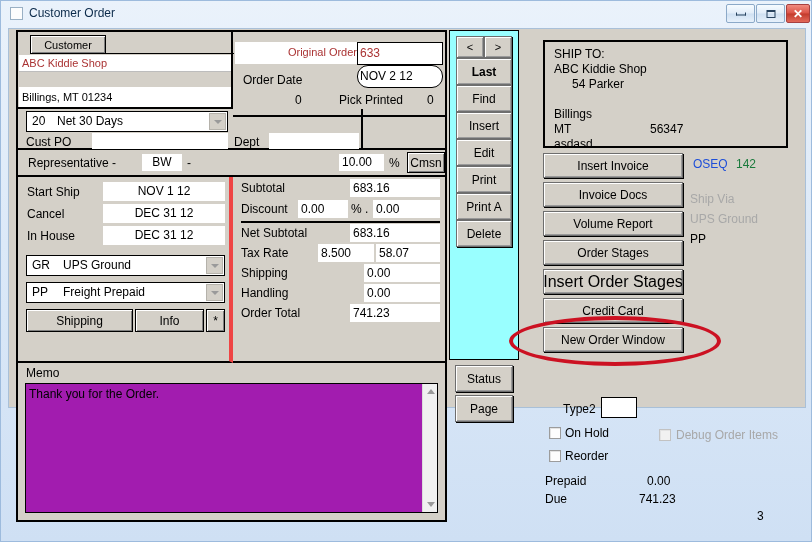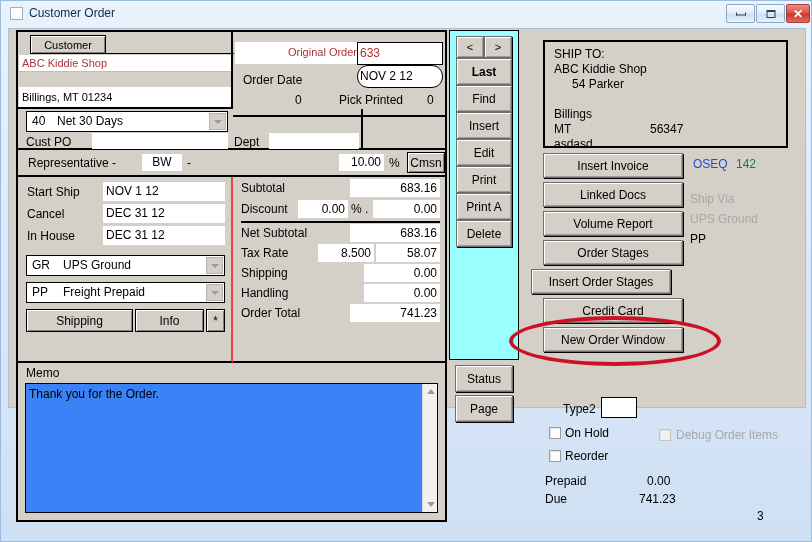--- a/index.html
+++ b/index.html
@@ -65,21 +65,21 @@
   .field {
     position: absolute; background: #ffffff;
     border: 1px solid #000; padding: 0 2px;
     line-height: 17px; white-space: nowrap; overflow: hidden;
   }
   .fieldflat {
     position: absolute; background: #ffffff;
     line-height: 16px; padding: 0 3px;
     white-space: nowrap; overflow: hidden;
   }
-  .r { text-align: right; }
+  .r { text-align: left; }
   .panel-b { position: absolute; border: 2px solid #000; background: #d4d0c8; }
   .hr2 { position: absolute; background: #000; height: 2px; }
 
   
   .btn {
     position: absolute;
     background: #d4d0c8;
     border: 1px solid #000;
     box-shadow: inset 1px 1px 0 #ffffff, inset -1px -1px 0 #808080;
     display: flex; align-items: center; justify-content: center;
@@ -192,21 +192,21 @@
         <div class="field" style="left:124px; top:25px; width:86px; height:23px; line-height:21px; font-size:12px;border-radius:11px;">NOV 2 12</div>
         <div class="blk" style="left:2px; top:49px; width:208px; height:24px;">
           <div class="lbl" style="left:60px; top:4px; font-size:12px;">0</div>
           <div class="lbl" style="left:104px; top:4px; font-size:12px;">Pick Printed</div>
           <div class="lbl" style="left:192px; top:4px; font-size:12px;">0</div>
         </div>
       </div>
 
       <div class="blk" style="left:0px; top:77px; width:345px; height:41px; border-right:2px solid #000; border-bottom:2px solid #000;">
         <div class="combo" style="left:8px; top:2px; width:202px; height:21px; font-size:12px;">
-          <span class="txt" style="left:5px;">40</span>
+          <span class="txt" style="left:5px;">20</span>
           <span class="txt" style="left:30px;">Net 30 Days</span>
           <span class="arrow"></span>
         </div>
         <div class="lbl" style="left:8px; top:26px; font-size:12px;">Cust PO</div>
         <div class="fieldflat" style="left:74px; top:24px; width:136px; height:16px;"></div>
         <div class="lbl" style="left:216px; top:26px; font-size:12px;">Dept</div>
         <div class="fieldflat" style="left:251px; top:24px; width:90px; height:16px;"></div>
       </div>
       <div class="blk" style="left:345px; top:77px; width:84px; height:41px; border-bottom:2px solid #000;"></div>
 
@@ -214,21 +214,21 @@
         <div class="lbl" style="left:10px; top:6px; font-size:12px;">Representative -</div>
         <div class="fieldflat r" style="left:124px; top:4px; width:40px; height:17px; line-height:17px; text-align:center; font-size:12px;">BW</div>
         <div class="lbl" style="left:169px; top:6px; font-size:12px;">-</div>
         <div class="fieldflat r" style="left:321px; top:4px; width:45px; height:17px; line-height:17px; font-size:12px;">10.00</div>
         <div class="lbl" style="left:371px; top:6px; font-size:12px;">%</div>
         <div class="btn" style="left:389px; top:2px; width:38px; height:21px; font-size:12px;">
           <span>Cmsn</span>
         </div>
       </div>
 
-      <div class="blk" style="left:0px; top:145px; width:215px; height:186px; border-right:2px solid #ef4444; border-bottom:2px solid #000;">
+      <div class="blk" style="left:0px; top:145px; width:215px; height:186px; border-right:4px solid #ef4444; border-bottom:2px solid #000;text-align:center;">
         <div class="lbl" style="left:9px; top:8px; font-size:12px;">Start Ship</div>
         <div class="fieldflat" style="left:85px; top:5px; width:122px; height:19px; line-height:19px; font-size:12px;">NOV 1 12</div>
         <div class="lbl" style="left:9px; top:30px; font-size:12px;">Cancel</div>
         <div class="fieldflat" style="left:85px; top:27px; width:122px; height:19px; line-height:19px; font-size:12px;">DEC 31 12</div>
         <div class="lbl" style="left:9px; top:52px; font-size:12px;">In House</div>
         <div class="fieldflat" style="left:85px; top:49px; width:122px; height:19px; line-height:19px; font-size:12px;">DEC 31 12</div>
 
         <div class="combo" style="left:8px; top:78px; width:199px; height:21px; font-size:12px;">
           <span class="txt" style="left:5px;">GR</span>
           <span class="txt" style="left:36px;">UPS Ground</span>
@@ -274,21 +274,21 @@
 
         <div class="lbl" style="left:8px; top:109px; font-size:12px;">Handling</div>
         <div class="fieldflat r" style="left:131px; top:107px; width:76px; height:18px; line-height:18px; font-size:12px;">0.00</div>
 
         <div class="lbl" style="left:8px; top:129px; font-size:12px;text-align:center;">Order Total</div>
         <div class="fieldflat r" style="left:117px; top:127px; width:90px; height:18px; line-height:18px; font-size:12px;">741.23</div>
       </div>
 
       <div class="blk" style="left:0px; top:331px; width:429px; height:157px;">
         <div class="lbl" style="left:8px; top:3px; font-size:12px;">Memo</div>
-        <div class="blk" style="left:7px; top:20px; width:413px; height:130px; background:#3b82f6; border:1px solid #000;">
+        <div class="blk" style="left:7px; top:20px; width:413px; height:130px; background:#a21caf; border:1px solid #000;">
           <div class="lbl" style="left:3px; top:3px; font-size:12px;">Thank you for the Order.</div>
           <div class="vscroll">
             <div class="up"></div>
             <div class="dn"></div>
           </div>
         </div>
       </div>
 
     </div>
 
@@ -336,29 +336,29 @@
       <div class="lbl" style="left:9px; top:65px; font-size:12px;">Billings</div>
       <div class="lbl" style="left:9px; top:80px; font-size:12px;">MT</div>
       <div class="lbl" style="left:105px; top:80px; font-size:12px;">56347</div>
       <div class="lbl" style="left:9px; top:95px; font-size:12px;">asdasd</div>
     </div>
 
     <div class="btn raised" style="left:534px; top:124px; width:140px; height:25px; font-size:12px;">
       <span>Insert Invoice</span>
     </div>
     <div class="btn raised" style="left:534px; top:153px; width:140px; height:25px; font-size:12px;">
-      <span>Linked Docs</span>
+      <span>Invoice Docs</span>
     </div>
     <div class="btn raised" style="left:534px; top:182px; width:140px; height:25px; font-size:12px;">
       <span>Volume Report</span>
     </div>
     <div class="btn raised" style="left:534px; top:211px; width:140px; height:25px; font-size:12px;">
       <span>Order Stages</span>
     </div>
-    <div class="btn raised" style="left:522px; top:240px; width:140px; height:25px; font-size:12px;">
+    <div class="btn raised" style="left:534px; top:240px; width:140px; height:25px; font-size:16px;">
       <span>Insert Order Stages</span>
     </div>
     <div class="btn raised" style="left:534px; top:269px; width:140px; height:25px; font-size:12px;">
       <span>Credit Card</span>
     </div>
     <div class="btn raised" style="left:534px; top:298px; width:140px; height:25px; font-size:12px;">
       <span>New Order Window</span>
     </div>
 
     <div class="lbl" style="left:684px; top:128px; font-size:12px; color:#1d4ed8;">OSEQ</div>

